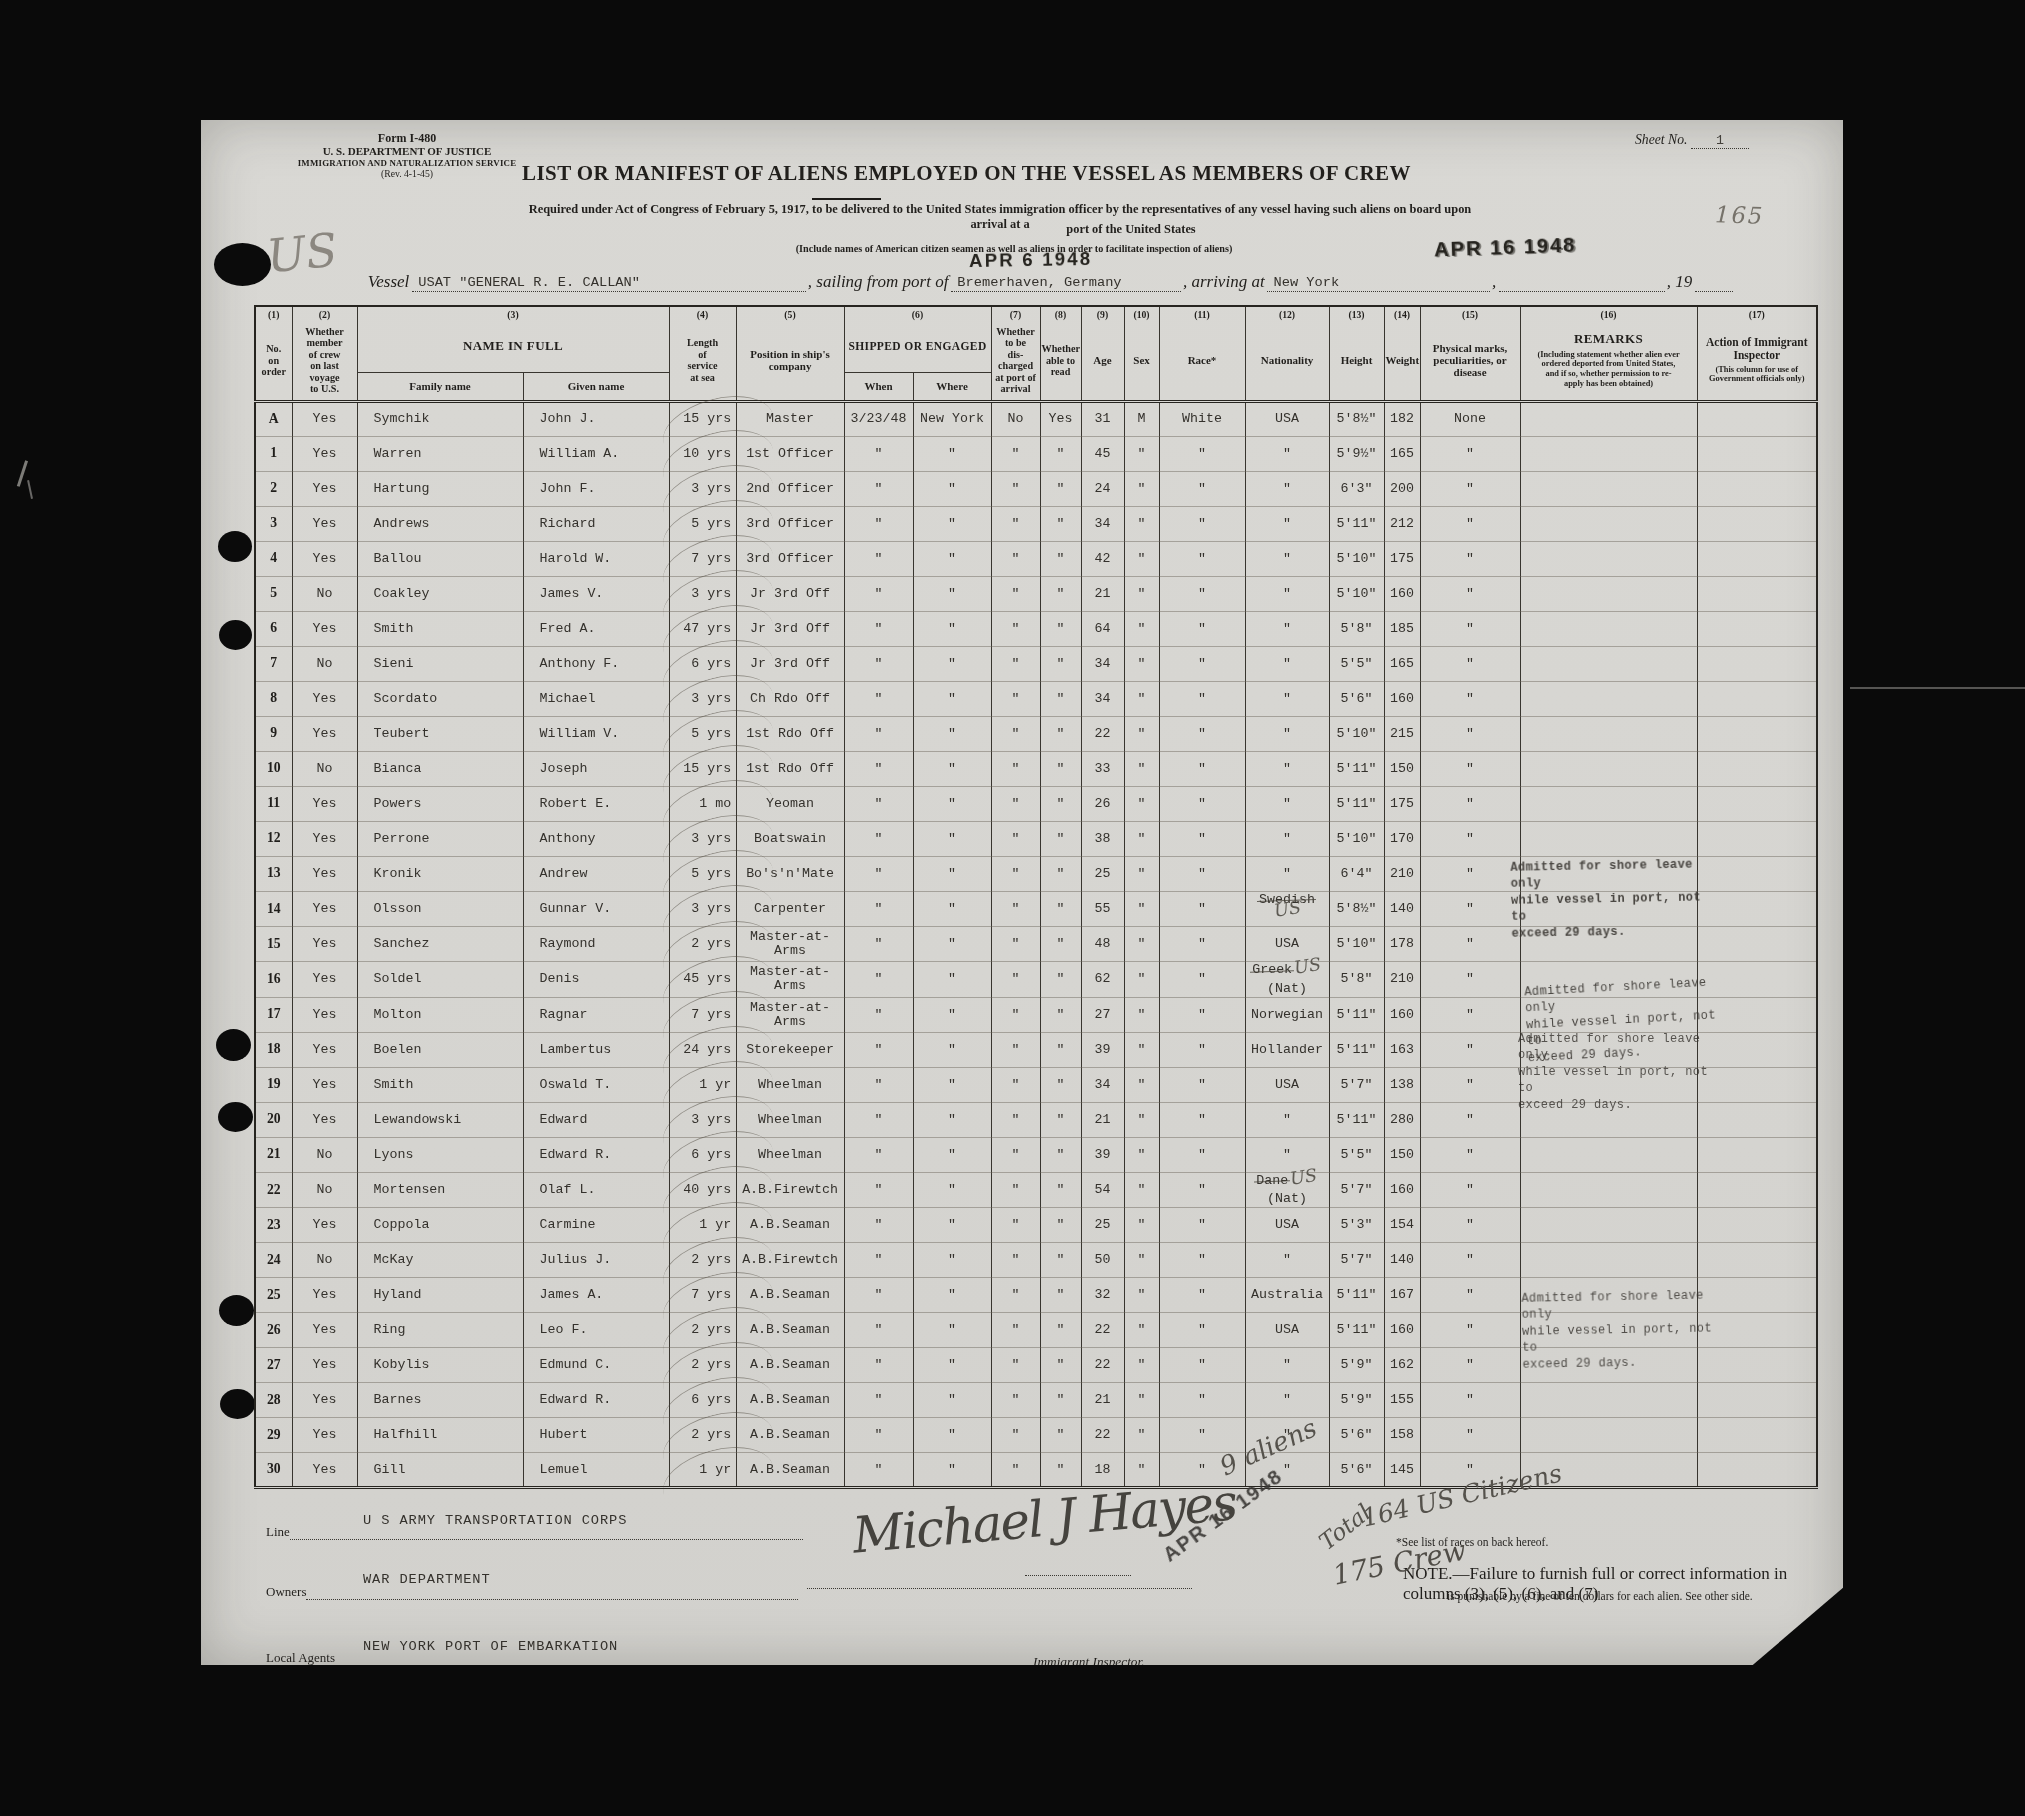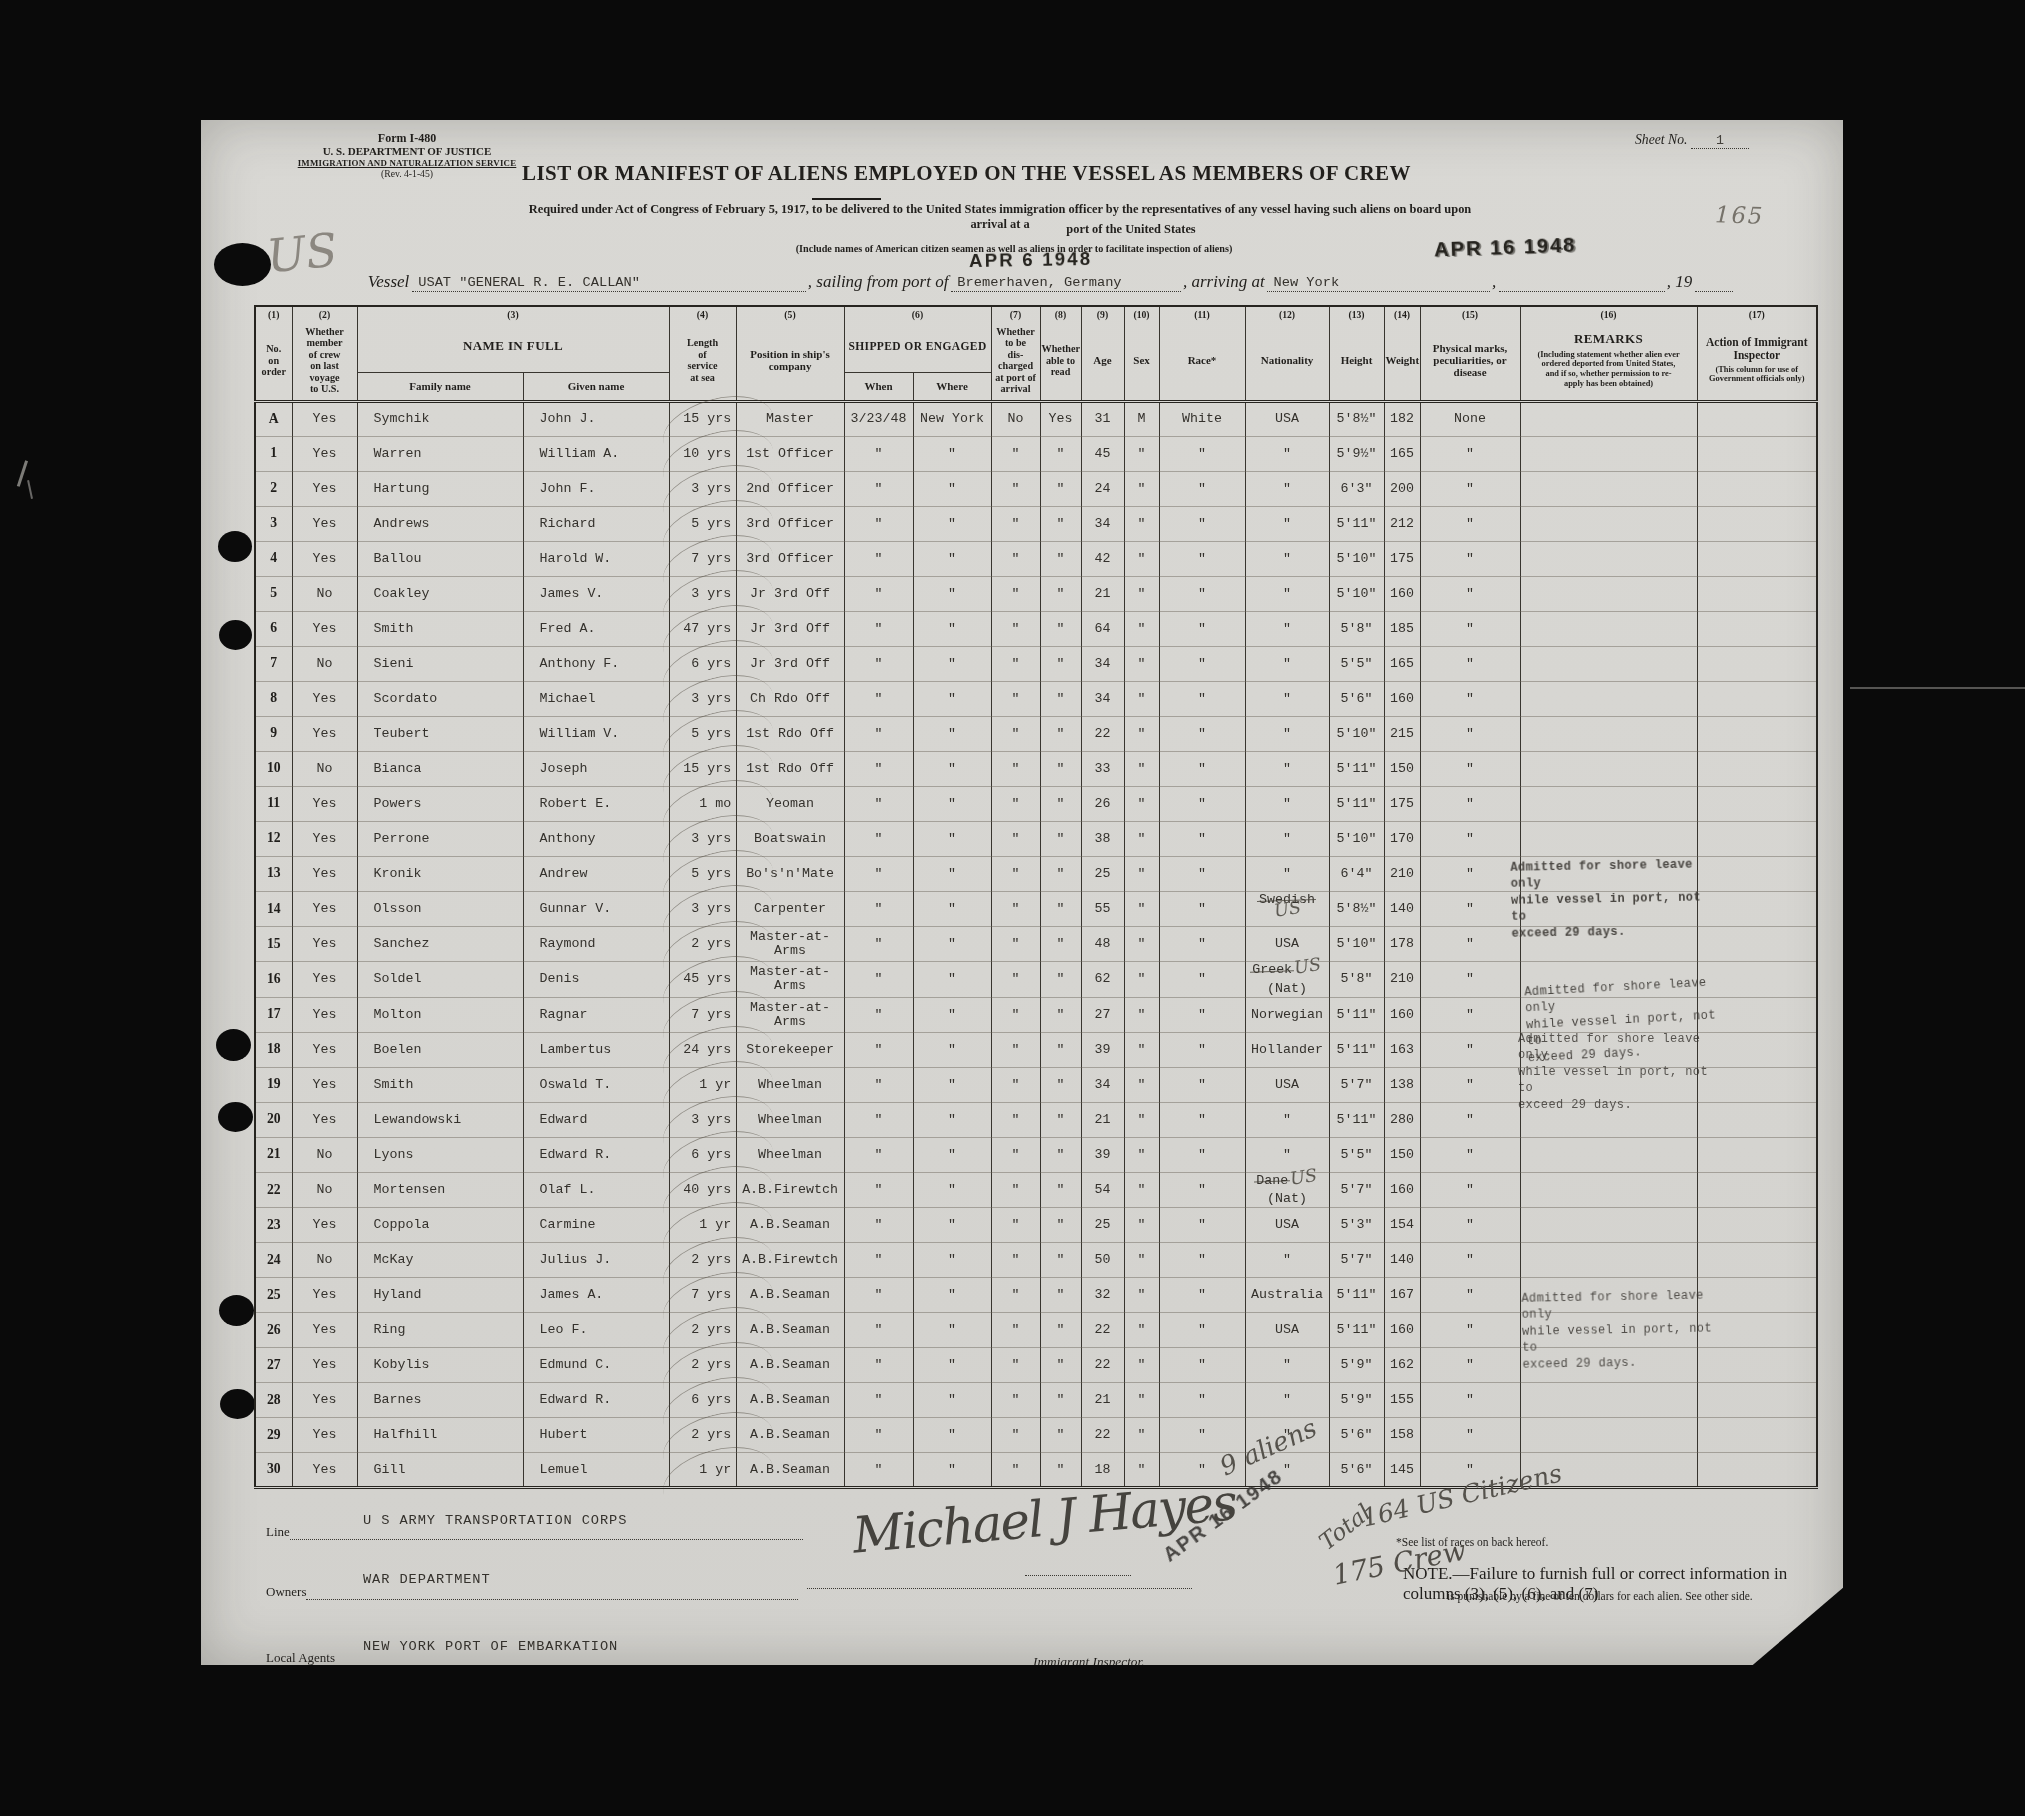--- a/index.html
+++ b/index.html
@@ -19,21 +19,21 @@
   #scratch-left1{left:21px;top:460px;width:2.7px;height:26.6px;transform:rotate(18deg);background:rgba(220,218,212,.55);}
   #scratch-left2{left:29px;top:480px;width:2.2px;height:18.6px;transform:rotate(-12deg);background:rgba(220,218,212,.45);}
 
   
   .blob{position:absolute;background:#0b0b0b;border-radius:50%;}
 
   
   #form-block{position:absolute;left:82px;top:11.5px;width:248px;text-align:center;font-weight:bold;line-height:1.15;}
   #form-block .l1{font-size:12px;}
   #form-block .l2{font-size:11px;}
-  #form-block .l3{font-size:8.9px;letter-spacing:0.2px;text-decoration:underline;}
+  #form-block .l3{font-size:8.9px;letter-spacing:0.2px;}
   #form-block .l4{font-size:9.7px;font-weight:normal;}
 
   #sheet-no{position:absolute;left:1434px;top:12.4px;font-style:italic;font-size:13.7px;white-space:nowrap;}
   #sheet-no .fill{display:inline-block;width:58px;border-bottom:1.3px dotted #3a3832;text-align:center;font-style:normal;font-family:"Liberation Mono",monospace;font-size:13.3px;color:#44413c;}
 
   #doc-title{position:absolute;left:186px;top:41px;width:1159px;text-align:center;font-weight:bold;font-size:21px;letter-spacing:0.4px;white-space:nowrap;}
   #title-underline{position:absolute;left:611px;top:78px;width:69px;height:1.8px;background:#1d1b18;}
 
   #subtitle1{position:absolute;left:312px;top:82px;width:974px;text-align:center;font-weight:bold;font-size:12.4px;}
   #subtitle2{position:absolute;left:443px;top:102px;width:974px;text-align:center;font-weight:bold;font-size:12.4px;}

